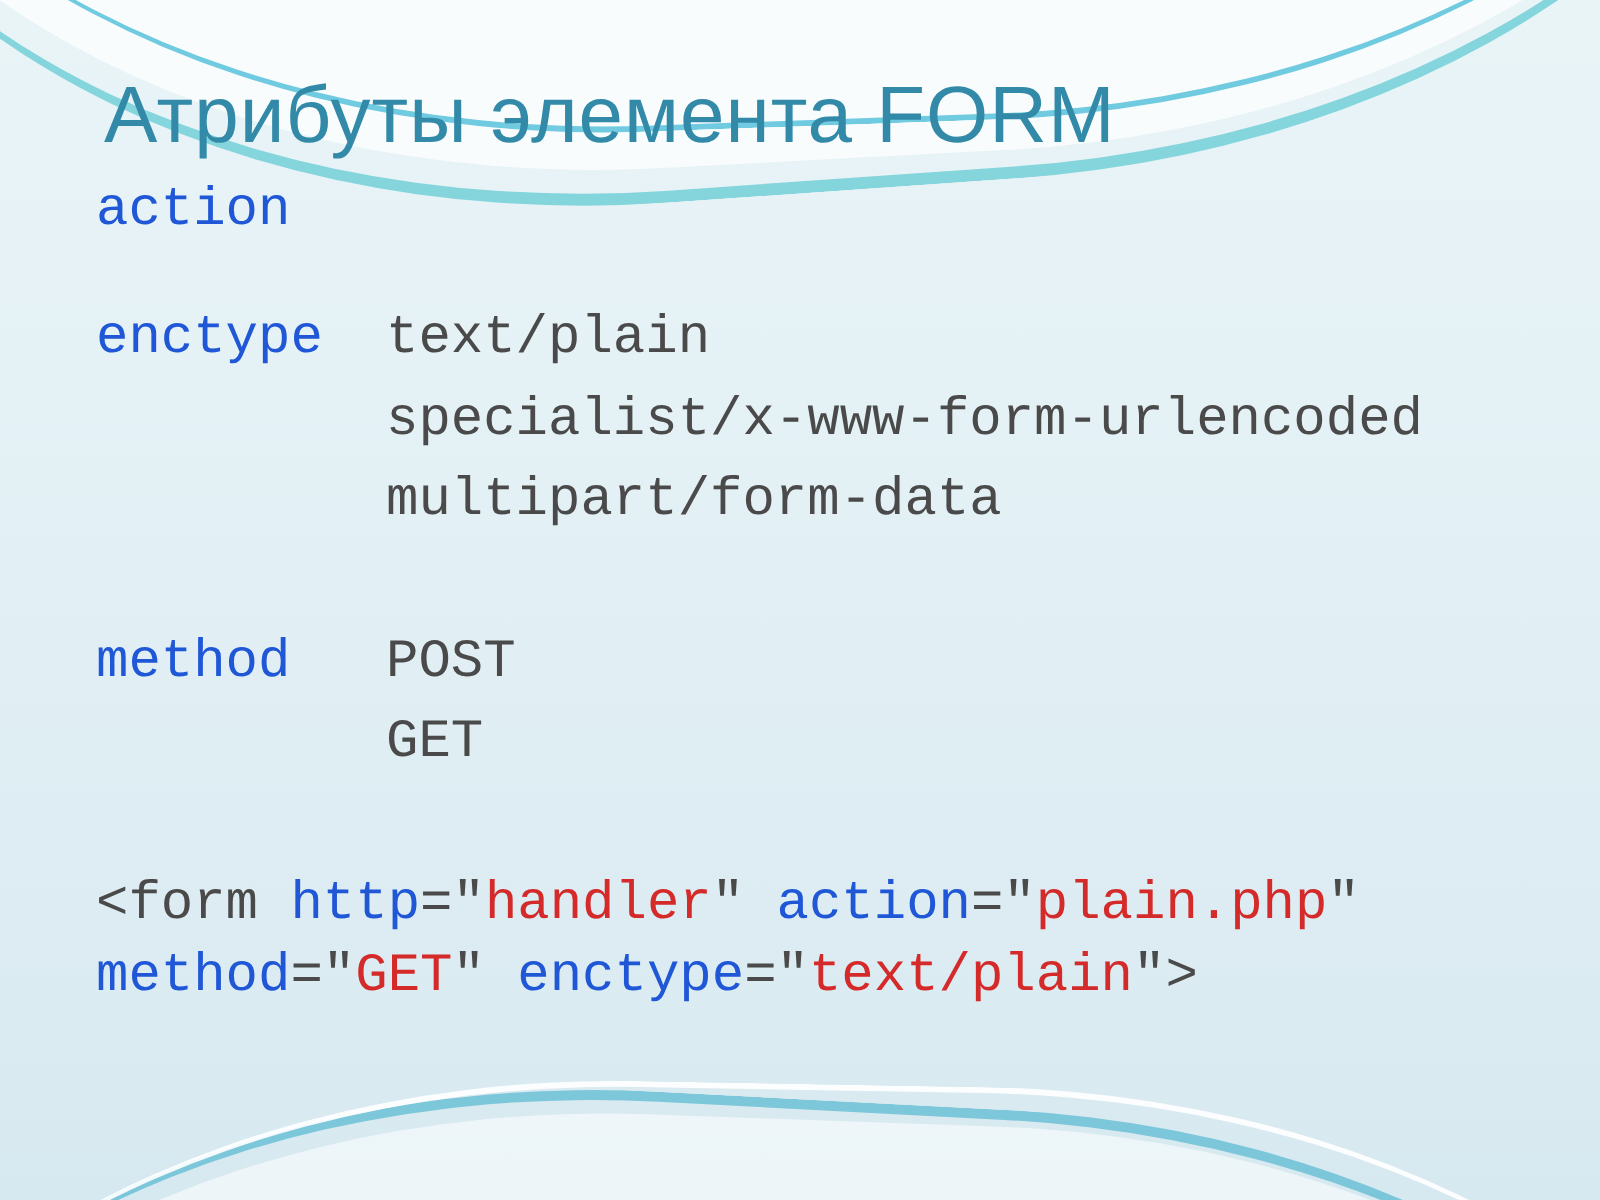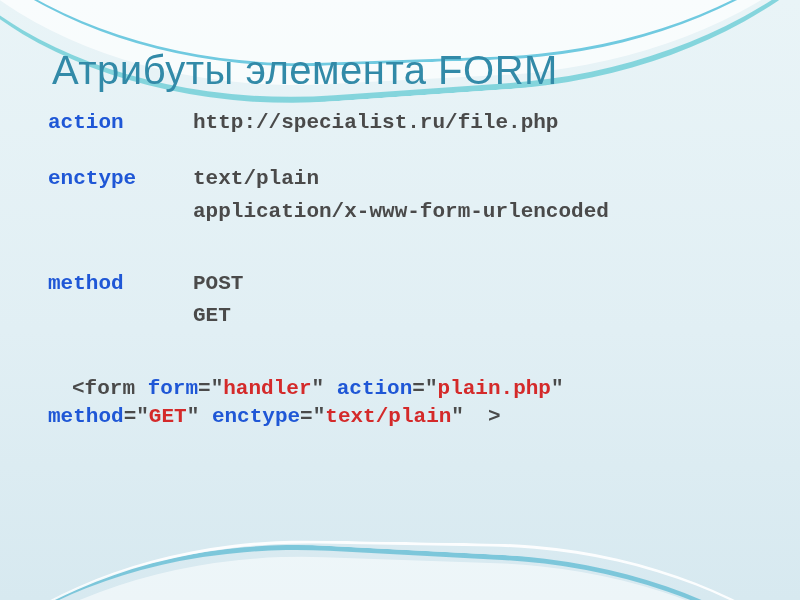--- a/index.html
+++ b/index.html
@@ -57,36 +57,36 @@
   }
   .swoosh.bot3 {
     bottom: -545px;
     height: 600px;
     border-top: 3px solid rgba(255,255,255,0.9);
     transform: rotate(1deg);
   }
 
   .title {
     position: absolute;
-    top: 48px;
+    top: 36px;
     left: 52px;
     font-size: 40px;
     font-weight: 300;
     color: #328aa8;
     letter-spacing: 0.5px;
   }
 
   .body {
     position: absolute;
-    top: 109px;
+    top: 88px;
     left: 48px;
     right: 48px;
     font-family: "Courier New", Courier, monospace;
-    font-size: 21px;
-    font-weight: bold;
+    font-size: 27px;
+    font-weight: normal;
     color: #4a4a4a;
     line-height: 1.35;
   }
   .row {
     display: flex;
     margin-bottom: 4px;
   }
   .attr-col {
     width: 145px;
     flex-shrink: 0;
@@ -94,21 +94,21 @@
   }
   .val-col {
     white-space: pre;
   }
   .spacer { height: 20px; }
 
   .code-line {
     white-space: pre-wrap;
     color: #4a4a4a;
   }
-  .tag  { color: #4a4a4a; margin-left: 24px; }
+  .tag  { color: #4a4a4a; }
   .an   { color: #1f57d6; }  
   .av   { color: #d42a2a; }  
   .q    { color: #4a4a4a; }  
 
 </style>
 </head>
 <body>
 
 <div class="slide">
 
@@ -118,50 +118,53 @@
   <div class="swoosh bot1"></div>
   <div class="swoosh bot2"></div>
   <div class="swoosh bot3"></div>
 
   <div class="title">Атрибуты элемента FORM</div>
 
   <div class="body">
 
     <div class="row">
       <div class="attr-col">action</div>
-      <div class="val-col">http://specialist.ru/file.php</div>
     </div>
     <div class="row">
       <div class="attr-col"></div>
     </div>
 
     <div class="spacer"></div>
 
     <div class="row">
       <div class="attr-col">enctype</div>
       <div class="val-col">text/plain</div>
     </div>
     <div class="row">
       <div class="attr-col"></div>
-      <div class="val-col">application/x-www-form-urlencoded</div>
+      <div class="val-col">specialist/x-www-form-urlencoded</div>
+    </div>
+    <div class="row">
+      <div class="attr-col"></div>
+      <div class="val-col">multipart/form-data</div>
     </div>
 
     <div class="spacer"></div>
     <div class="spacer"></div>
 
     <div class="row">
       <div class="attr-col">method</div>
       <div class="val-col">POST</div>
     </div>
     <div class="row">
       <div class="attr-col"></div>
       <div class="val-col">GET</div>
     </div>
 
     <div class="spacer"></div>
     <div class="spacer"></div>
 
-    <div class="code-line"><span class="tag">&lt;form </span><span class="an">form</span><span class="q">="</span><span class="av">handler</span><span class="q">"</span><span class="q"> </span><span class="an">action</span><span class="q">="</span><span class="av">plain.php</span><span class="q">"</span></div>
+    <div class="code-line"><span class="tag">&lt;form </span><span class="an">http</span><span class="q">="</span><span class="av">handler</span><span class="q">"</span><span class="q"> </span><span class="an">action</span><span class="q">="</span><span class="av">plain.php</span><span class="q">"</span></div>
 
     <div class="code-line"><span class="an">method</span><span class="q">="</span><span class="av">GET</span><span class="q">"</span><span class="q"> </span><span class="an">enctype</span><span class="q">="</span><span class="av">text/plain</span><span class="q">"</span><span class="tag">&gt;</span></div>
 
   </div>
 </div>
 
 </body></html>

